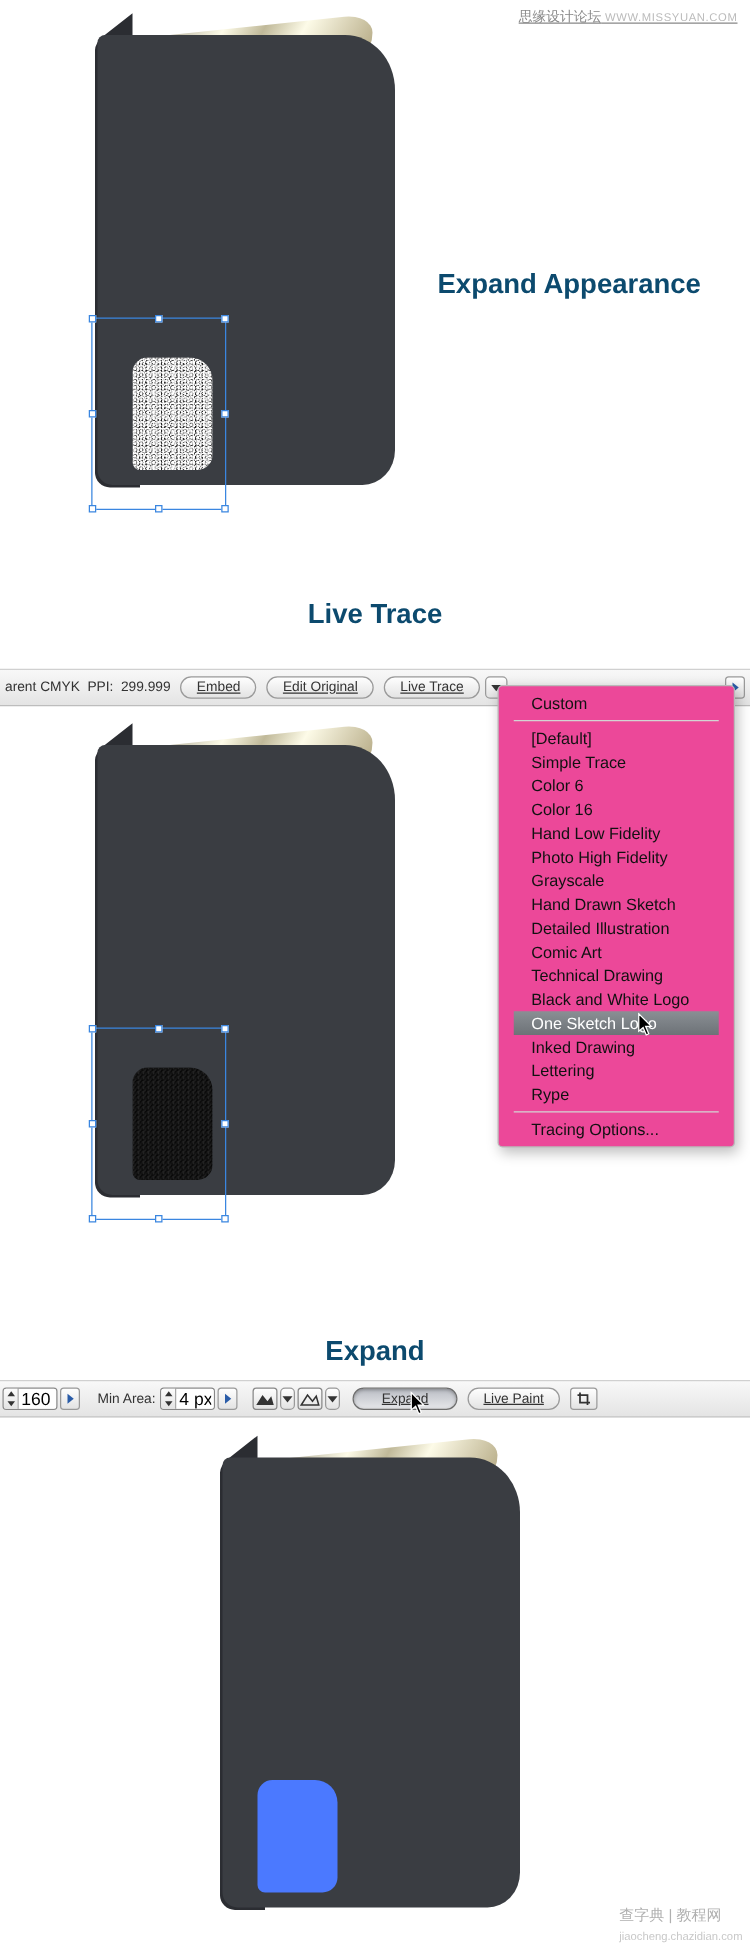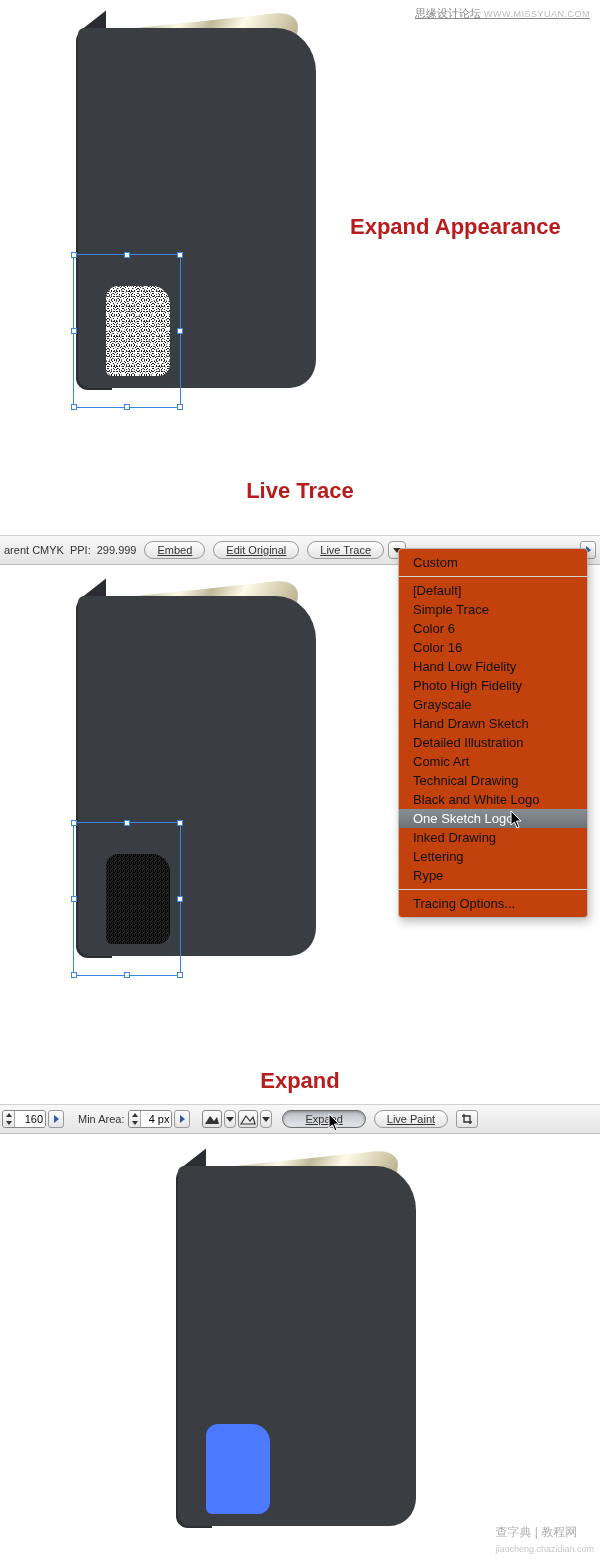--- a/index.html
+++ b/index.html
@@ -1,18 +1,18 @@
 <!DOCTYPE html>
 <html><head>
 <meta charset="utf-8">
 <style>
   * { margin: 0; padding: 0; box-sizing: border-box; }
   body { width: 600px; height: 1561px; background: #fff; font-family: "Lucida Grande", Arial, sans-serif; position: relative; overflow: hidden; }
   .watermark-top { position: absolute; top: 6px; right: 10px; font-size: 11px; color: #888; text-decoration: underline; }
-  .step-title { text-align: center; font-size: 22px; font-weight: bold; color: #b91c1c; }
+  .step-title { text-align: center; font-size: 22px; font-weight: bold; color: #0c4a6e; }
 
   
   .book-wrap { position: relative; }
   .book-pages {
     position: absolute; left: 12px; top: 0; width: 210px; height: 30px;
     background: linear-gradient(120deg, #6f6854 0%, #fdfbe8 40%, #c0b999 55%, #fdfbe8 70%, #b7ac87 100%);
     border-top-right-radius: 30px 20px;
     border-bottom-right-radius: 10px 20px;
     transform: skewY(-6deg);
   }
@@ -91,43 +91,43 @@
     width: 16px; height: 18px; border: 1px solid #9a9a9a; background: linear-gradient(#fefefe, #e3e3e3);
     border-radius: 3px; position: relative; margin-left: 2px;
   }
   .ai-play::after {
     content: ""; position: absolute; left: 50%; top: 50%; transform: translate(-40%, -50%);
     border-top: 4px solid transparent; border-bottom: 4px solid transparent; border-left: 5px solid #2a5ca8;
   }
 
   
   .menu {
-    position: absolute; background: #c2410c; border: 1px solid #b9b9b9; box-shadow: 2px 4px 10px rgba(0,0,0,0.25);
-    border-radius: 4px; font-size: 13px; color: #111; padding: 4px 0; width: 190px;
+    position: absolute; background: #ec4899; border: 1px solid #b9b9b9; box-shadow: 2px 4px 10px rgba(0,0,0,0.25);
+    border-radius: 4px; font-size: 13px; color: #111; padding: 4px 12px; width: 190px;
   }
   .menu .mi { padding: 2px 14px; white-space: nowrap; }
   .menu .sep { border-top: 1px solid #d3d3d3; margin: 4px 0; }
   .menu .mi.hi { background: linear-gradient(#8a8f94, #6d7277); color: #fff; }
 
   
   .ai-num {
     display: inline-flex; align-items: center; height: 18px; border: 1px solid #888;
     border-radius: 3px; overflow: hidden; background: #fff; font-size: 11px;
   }
   .stepper {
     width: 12px; height: 18px; background: linear-gradient(#fefefe, #e2e2e2);
     border-right: 1px solid #aaa; position: relative;
   }
   .stepper::before, .stepper::after {
     content: ""; position: absolute; left: 50%; transform: translateX(-50%);
     border-left: 3px solid transparent; border-right: 3px solid transparent;
   }
   .stepper::before { top: 3px; border-bottom: 4px solid #333; }
   .stepper::after  { bottom: 3px; border-top: 4px solid #333; }
-  .ai-num input { border: 0; width: 30px; height: 16px; font-size: 11px; padding: 0 2px; outline: none; text-align: right; }
+  .ai-num input { border: 0; width: 30px; height: 16px; font-size: 14px; padding: 0 2px; outline: none; }
 
   .threshold-swatch {
     width: 20px; height: 18px; border: 1px solid #888; border-radius: 3px; margin: 0 2px;
     position: relative; background: linear-gradient(#fefefe, #e2e2e2);
   }
   .threshold-swatch svg { position: absolute; left: 1px; top: 1px; }
 
   .ai-btn.pressed {
     background: linear-gradient(#babdc4, #e6e7ea);
     border-color: #6e6e6e;

